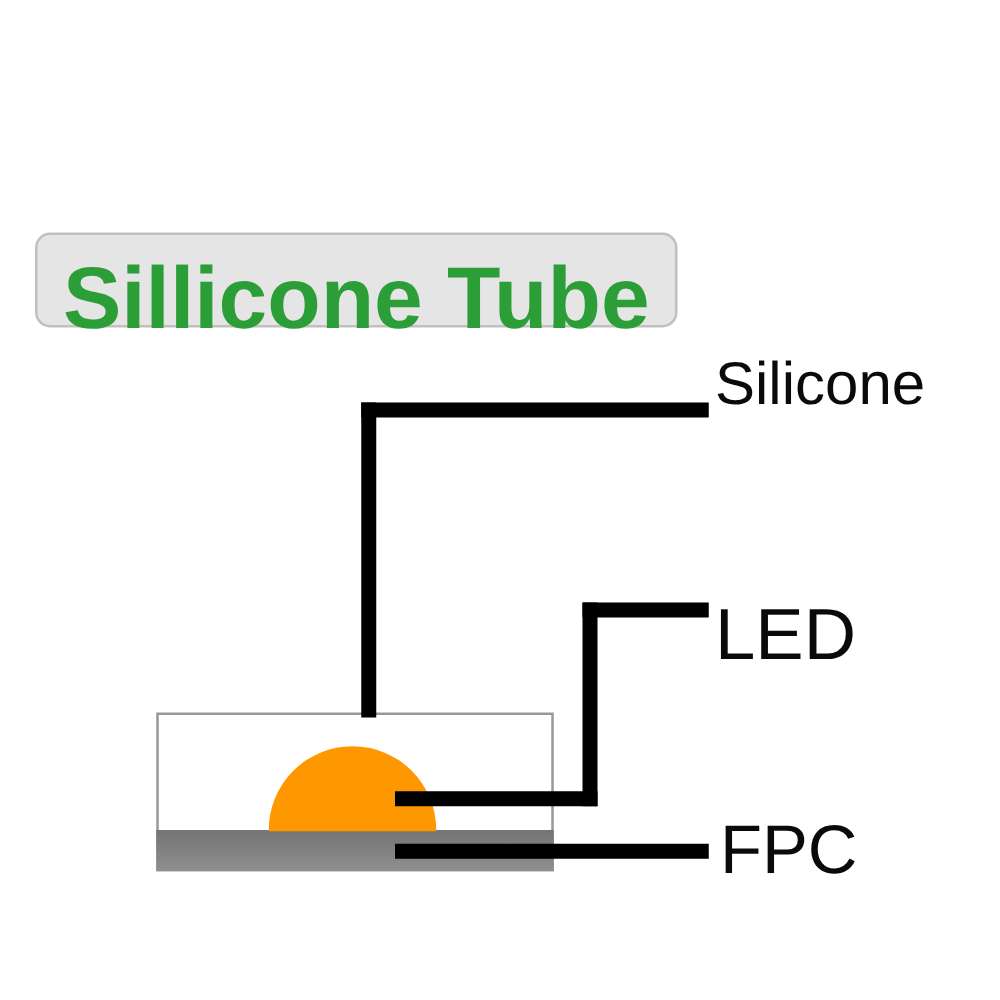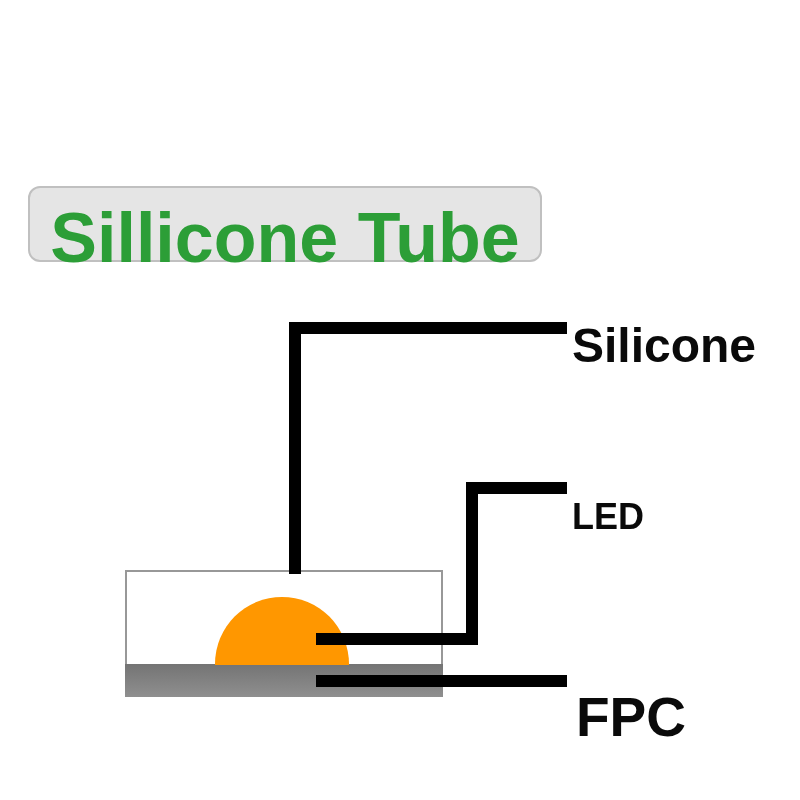--- a/index.html
+++ b/index.html
@@ -78,27 +78,26 @@
   }
   .cline { position: absolute; background: var(--line-black); }
   .st-line-h  { left: 289px; top: 322px; width: 278px; height: 12px; }
   .st-line-v  { left: 289px; top: 322px; width: 12px;  height: 252px; }
   .led-line-top { left: 466px; top: 482px; width: 101px; height: 12px; }
   .led-line-v   { left: 466px; top: 482px; width: 12px;  height: 163px; }
   .led-line-bot { left: 316px; top: 633px; width: 162px; height: 12px; }
   .fpc-line-h   { left: 316px; top: 675px; width: 251px; height: 12px; }
   .callout-label {
     position: absolute;
-    font-weight: bold;
+    font-weight: normal;
     color: var(--text-black);
     white-space: nowrap;
-    margin-top: 38px;
   }
   .label-silicone { left: 572px; top: 284px; font-size: 48px; line-height: 1.02; }
-  .label-led { left: 572px; top: 461px; font-size: 36px; line-height: 1; }
+  .label-led { left: 572px; top: 479px; font-size: 58px; line-height: 1; }
   .label-fpc { left: 576px; top: 652px; font-size: 55px; line-height: 1; text-align: right; }
 </style>
 </head>
 <body>
 
 <div class="canvas">
 
 
   <div class="badge">
     <span class="badge-label">Sillicone Tube</span>

